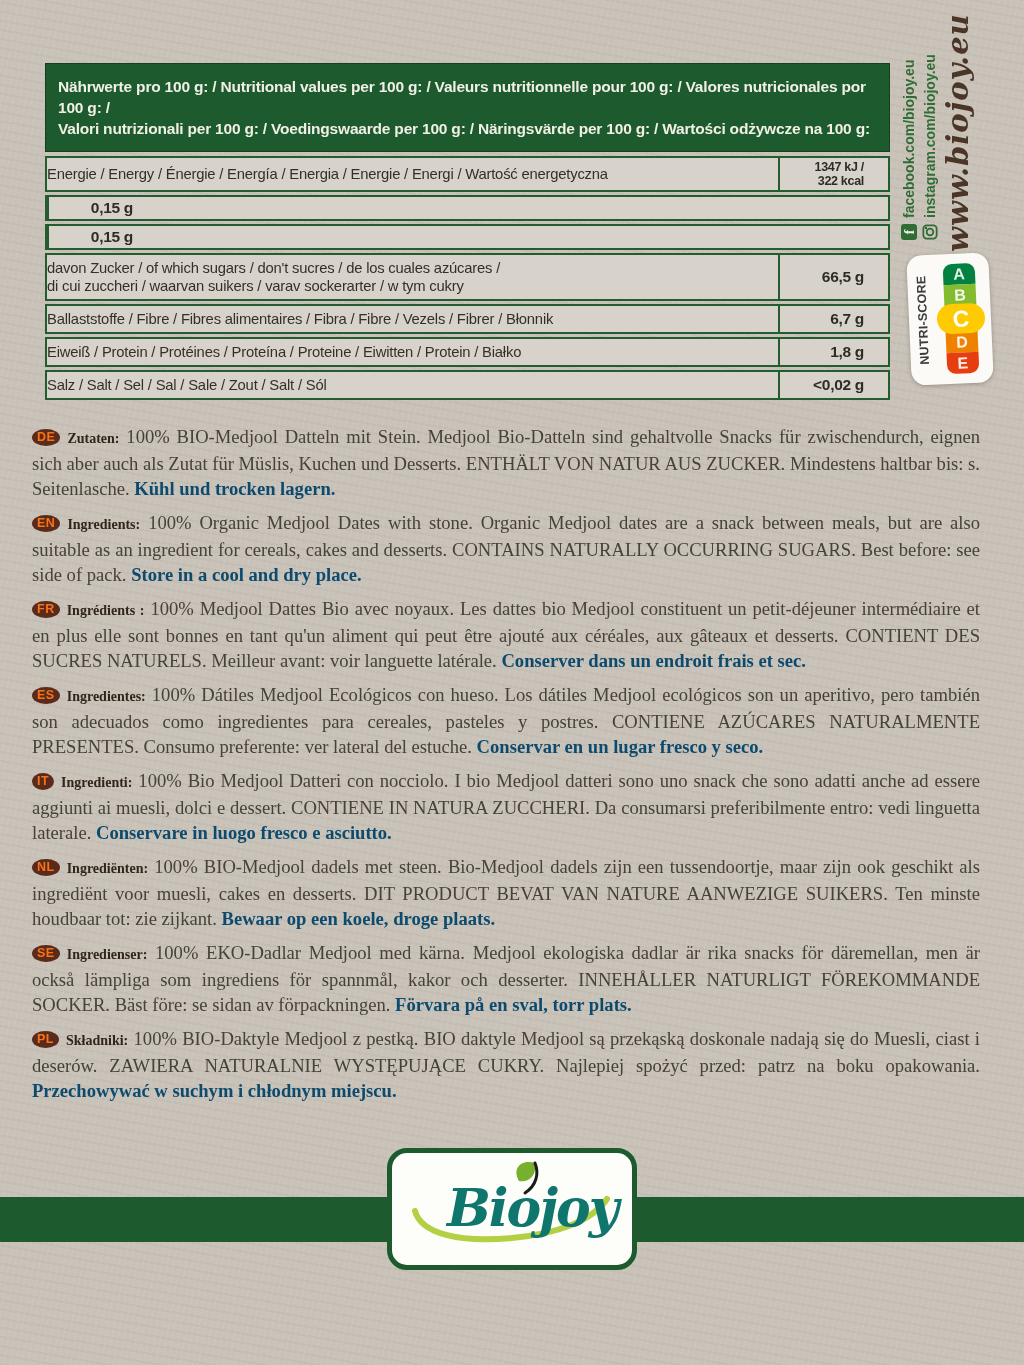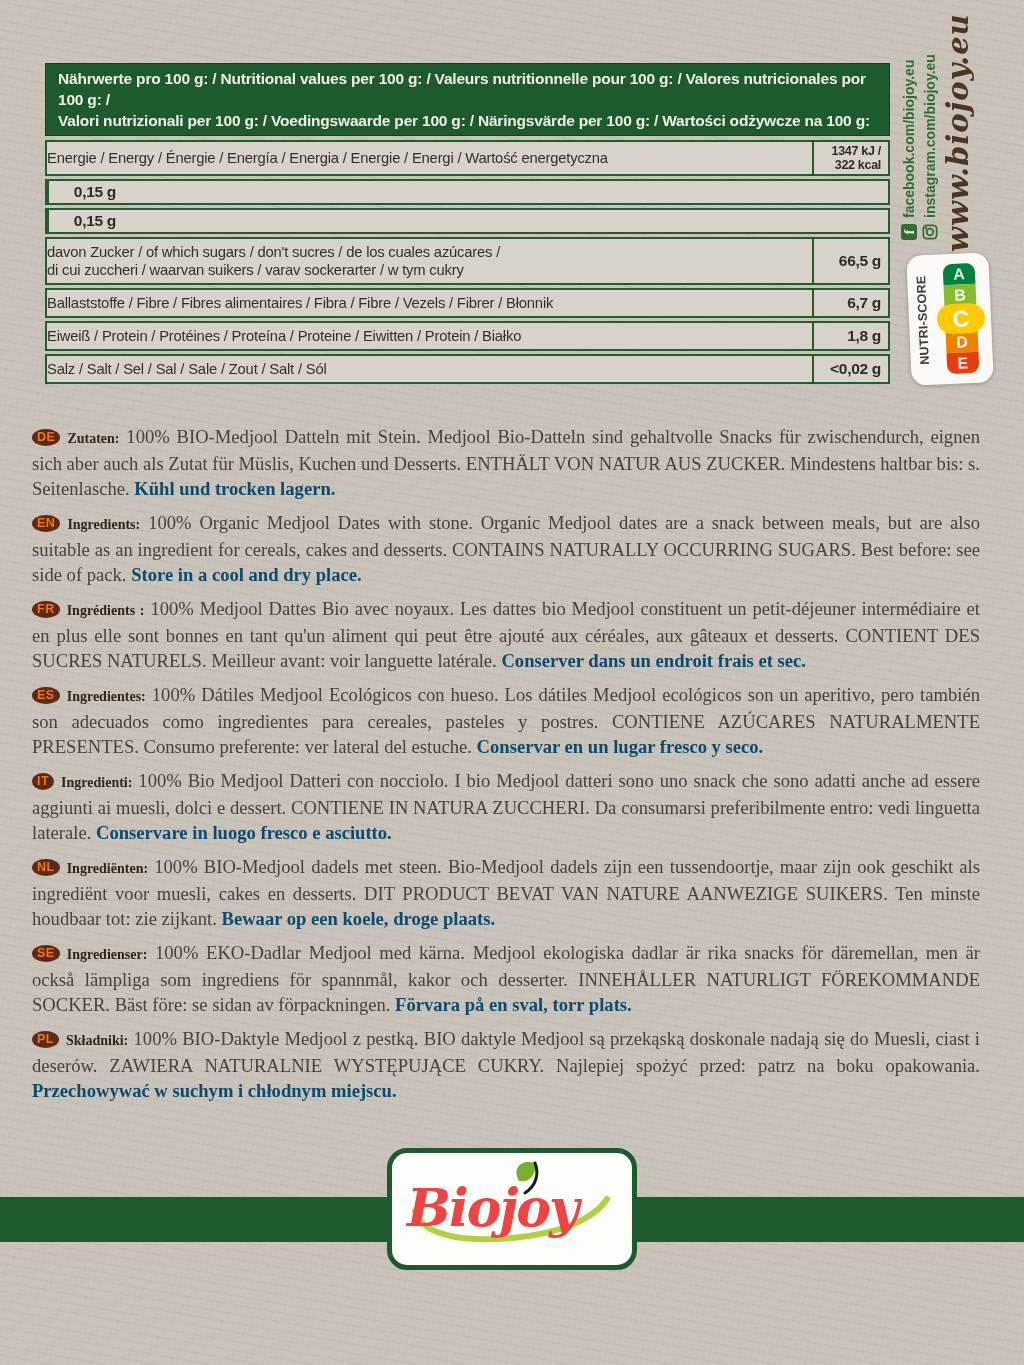--- a/index.html
+++ b/index.html
@@ -9,32 +9,32 @@
     background-image:
       repeating-linear-gradient(100deg, rgba(255,255,255,.06) 0 1px, rgba(0,0,0,0) 1px 6px),
       repeating-linear-gradient(10deg, rgba(96,86,74,.05) 0 2px, rgba(0,0,0,0) 2px 9px);
     font-family:"Liberation Sans",sans-serif;
   }
 
   
   .ntable{position:absolute;left:45px;top:63px;width:845px;}
   .ntable-header{
     background:#1d5b2e;color:#f1efe6;font-weight:700;font-size:15.5px;line-height:21px;
-    padding:4px 12px;letter-spacing:-.2px;margin-bottom:4px;border:1px solid #14401f;
+    padding:12px 12px;letter-spacing:-.2px;margin-bottom:4px;border:1px solid #14401f;
   }
   .nrow{
     display:flex;border:2px solid #235c2f;background:#d8d3ca;margin-bottom:3px;
   }
   .nlabel{
     flex:1;padding:4px 0;font-size:14.8px;line-height:18px;color:#333029;
     letter-spacing:-.2px;white-space:pre-line;display:flex;align-items:center;
   }
   .nvalue{
     width:60px;border-left:2px solid #235c2f;display:flex;align-items:center;justify-content:flex-end;
-    padding:2px 7px;font-weight:700;font-size:15.5px;color:#2e2c26;text-align:right;white-space:pre-line;
+    padding:2px 24px;font-weight:700;font-size:15.5px;color:#2e2c26;text-align:right;white-space:pre-line;
     letter-spacing:-.3px;
   }
   .nvalue-sm{font-size:12.5px;line-height:14px;}
 
   
   .vitem{
     position:absolute;transform:rotate(-90deg);transform-origin:0 0;
     display:flex;align-items:center;gap:6px;white-space:nowrap;
     font-weight:700;font-size:14px;color:#2f6d35;
   }
@@ -90,23 +90,23 @@
   
   .band{position:absolute;left:0;top:1197px;width:1024px;height:45px;background:#1d5b2e;}
   .logo-box{
     position:absolute;left:50%;top:1148px;transform:translateX(-50%);
     width:240px;height:112px;background:#fdfdfa;border:5px solid #1d5b2e;border-radius:20px;
     display:flex;align-items:center;justify-content:center;z-index:2;
   }
   .logo-inner{position:relative;width:210px;height:100px;}
   .logo-art{position:absolute;left:0;top:0;}
   .logo-text{
-    position:absolute;left:0;top:18px;width:210px;text-align:left;
+    position:absolute;left:0;top:18px;width:210px;text-align:right;
     font-family:"DejaVu Serif",serif;font-style:italic;font-weight:700;font-size:52px;
-    color:#ef4444;letter-spacing:-2px;
+    color:#0f766e;letter-spacing:-2px;
   }
 </style>
 </head>
 <body>
 
 <div class="ntable">
   <div class="ntable-header">
     <div>Nährwerte pro 100 g: / Nutritional values per 100 g: / Valeurs nutritionnelle pour 100 g: / Valores nutricionales por 100 g: /</div>
     <div>Valori nutrizionali per 100 g: / Voedingswaarde per 100 g: / Näringsvärde per 100 g: / Wartości odżywcze na 100 g:</div>
   </div>

